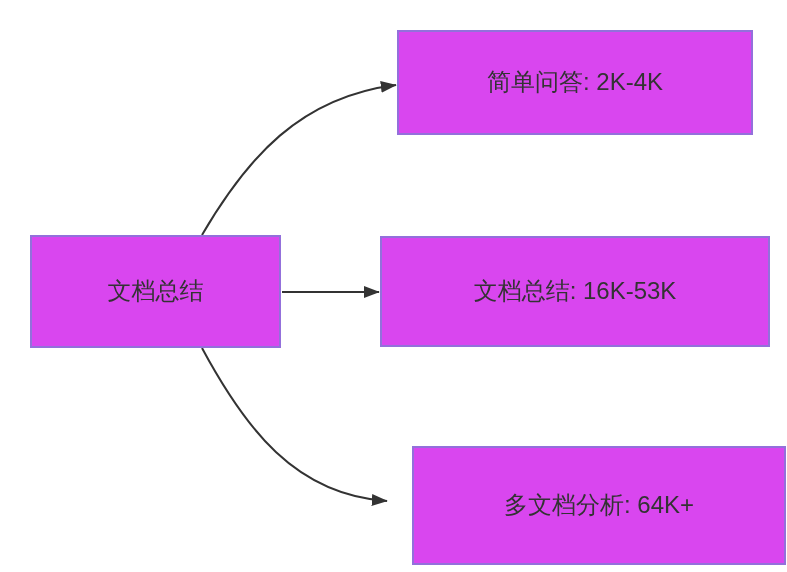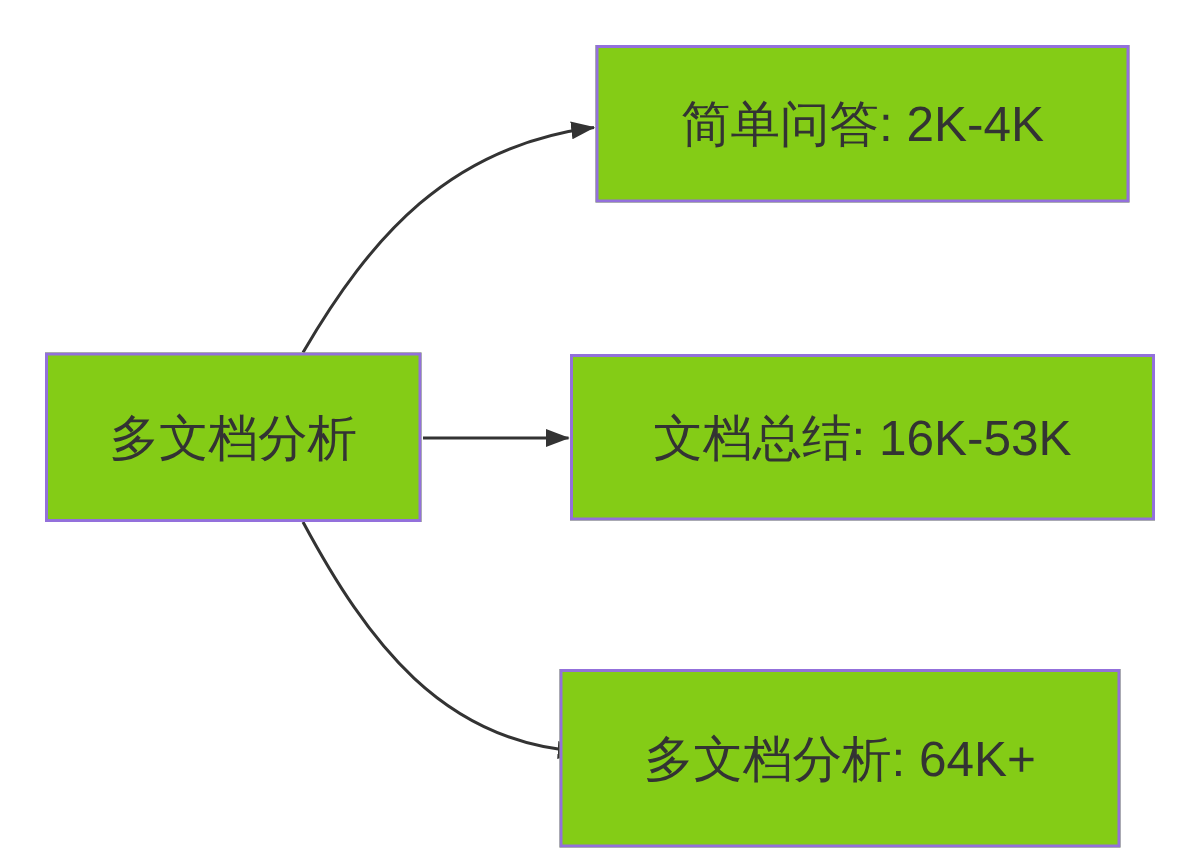--- a/index.html
+++ b/index.html
@@ -23,54 +23,54 @@
     height: 572px;
   }
   .edges path.edge {
     fill: none;
     stroke: #333333;
     stroke-width: 2px;
   }
   .node {
     position: absolute;
     box-sizing: border-box;
-    background: #84cc16;
+    background: #d946ef;
     border: 2px solid #9370DB;
     display: flex;
     align-items: center;
     justify-content: center;
     color: #333333;
-    font-size: 33px;
+    font-size: 24px;
     line-height: 1.2;
     white-space: nowrap;
     text-align: center;
   }
   .node-root    { left: 30px;  top: 235px; width: 251px; height: 113px; }
   .node-branch0 { left: 397px; top: 30px;  width: 356px; height: 105px; }
   .node-branch1 { left: 380px; top: 236px; width: 390px; height: 111px; }
-  .node-branch2 { left: 373px; top: 446px; width: 374px; height: 119px; }
+  .node-branch2 { left: 412px; top: 446px; width: 374px; height: 119px; }
 </style>
 </head>
 <body>
 
 <div class="stage">
 
   <svg class="edges" viewBox="0 0 787 572" xmlns="http://www.w3.org/2000/svg" aria-hidden="true">
     <defs>
       <marker id="arrowhead" markerWidth="8" markerHeight="6" refX="7.6" refY="3" orient="auto" markerUnits="strokeWidth">
         <path d="M0,0 L8,3 L0,6 Z" fill="#333333"></path>
       </marker>
     </defs>
     <path class="edge" d="M202,235 C247,158 300,97 396,85" marker-end="url(#arrowhead)"></path>
     <path class="edge" d="M282,292 L379,292" marker-end="url(#arrowhead)"></path>
     <path class="edge" d="M202,348 C245,428 295,495 387,501" marker-end="url(#arrowhead)"></path>
   </svg>
 
   <div class="node node-root">
-    <span>多文档分析</span>
+    <span>文档总结</span>
   </div>
 
   <div class="node node-branch0">
     <span>简单问答: 2K-4K</span>
   </div>
 
   <div class="node node-branch1">
     <span>文档总结: 16K-53K</span>
   </div>
 

